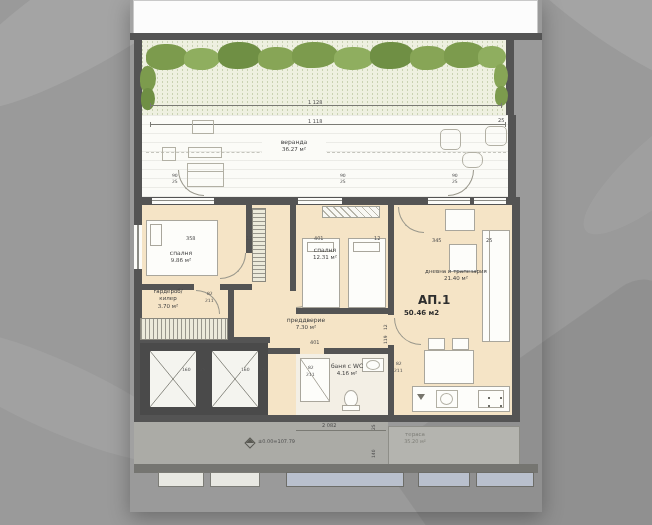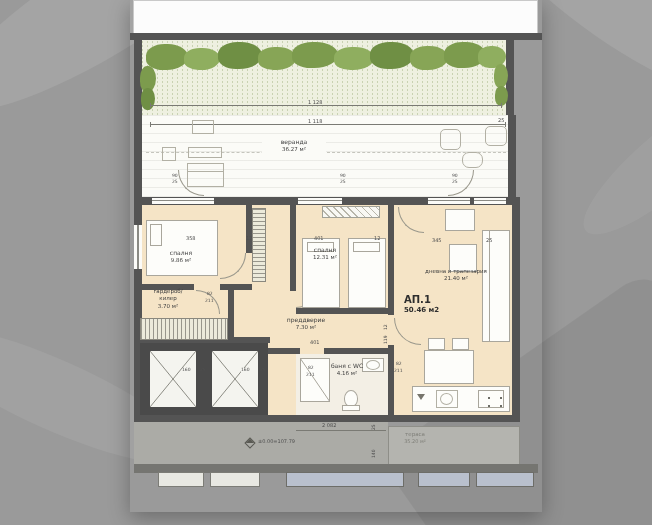--- a/index.html
+++ b/index.html
@@ -218,21 +218,21 @@
   <div class="furn-o" style="left:440px;top:393px;width:13px;height:12px;border-radius:50%;"></div>
   <div class="abs" style="left:478px;top:390px;width:26px;height:18px;border:1px solid #a9a69c;box-sizing:border-box;background-image:radial-gradient(#6d6d66 1.2px, transparent 1.6px);background-size:12px 8px;background-position:4px 3px;"></div>
   <div class="rlabel" style="left:420px;top:268px;width:72px;">
     <span class="rname" style="font-size:5.5px;">дневна и трапезария</span>
     <span class="rarea">21.40 м²</span>
   </div>
   <span class="dim" style="left:432px;top:238px;">345</span>
   <span class="dim" style="left:486px;top:238px;">25</span>
 
   <div class="apt" style="left:404px;top:293px;">
-    <span style="display:block;font-size:10px;">АП.1</span>
+    <span style="display:block;font-size:12px;margin-left:14px;">АП.1</span>
     <span style="display:block;font-size:7px;">50.46 м2</span>
   </div>
 
   <div class="abs" style="left:140px;top:343px;width:128px;height:72px;background:#4a4a4a;"></div>
   <div class="floor" style="left:150px;top:351px;width:46px;height:56px;background:#f4f4ef;"></div>
   <svg class="abs" style="left:150px;top:351px;" width="46" height="56">
       <line x1="0" y1="0" x2="46" y2="56" stroke="#8c8c84" stroke-width="1"></line>
       <line x1="46" y1="0" x2="0" y2="56" stroke="#8c8c84" stroke-width="1"></line>
     </svg>
   <div class="floor" style="left:212px;top:351px;width:46px;height:56px;background:#f4f4ef;"></div>

